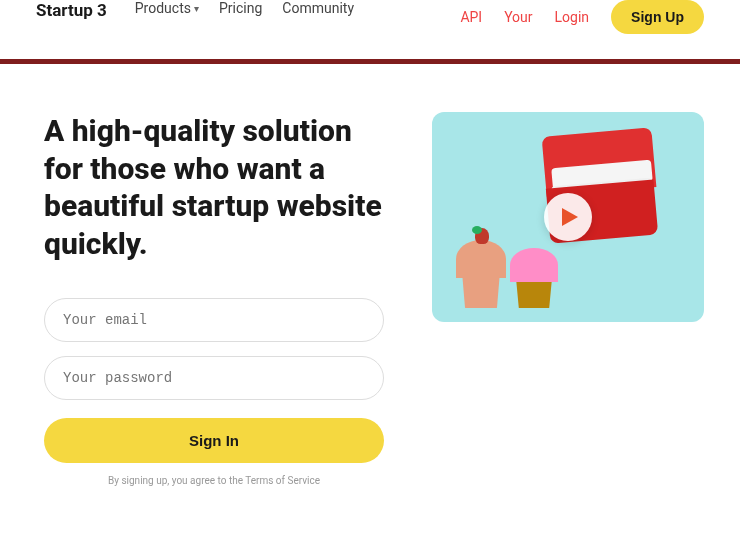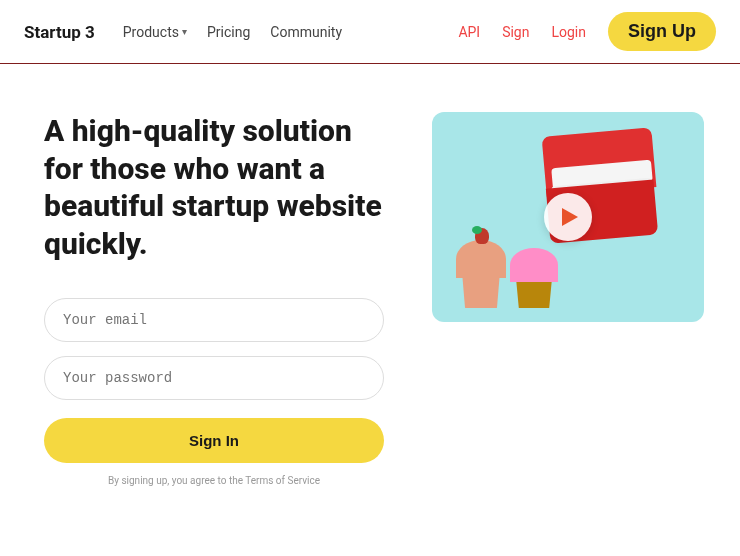--- a/index.html
+++ b/index.html
@@ -7,24 +7,24 @@
       font-family: -apple-system, BlinkMacSystemFont, 'Segoe UI', Roboto, sans-serif;
       background: #fff;
       width: 740px;
       min-height: 556px;
       overflow: hidden;
     }
 
     
     nav {
       display: flex;
-      align-items: center;
-      padding: 0 24px;
+      align-items: flex-start;
+      padding: 0 36px;
       height: 64px;
-      border-bottom: 1px solid #7f1d1d;
+      border-bottom: 5px solid #7f1d1d;
     }
     .nav-brand {
       font-weight: 700;
       font-size: 17px;
       color: #1a1a1a;
       margin-right: 28px;
       white-space: nowrap;
     }
     .nav-left {
       display: flex;
@@ -53,21 +53,21 @@
       font-size: 14px;
       color: #ef4444;
       cursor: pointer;
     }
     .signup-btn {
       background: #f5d840;
       color: #1a1a1a;
       border: none;
       border-radius: 22px;
       padding: 9px 20px;
-      font-size: 18px;
+      font-size: 14px;
       font-weight: 600;
       cursor: pointer;
     }
 
     
     .main {
       display: flex;
       padding: 48px 36px 36px 44px;
       gap: 48px;
       align-items: flex-start;
@@ -275,21 +275,21 @@
   <div class="nav-left">
     <span class="nav-item">
       <span>Products</span>
       <span class="chevron">▾</span>
     </span>
     <span class="nav-item">Pricing</span>
     <span class="nav-item">Community</span>
   </div>
   <div class="nav-right">
     <span class="nav-right-item">API</span>
-    <span class="nav-right-item">Sign</span>
+    <span class="nav-right-item">Your</span>
     <span class="nav-right-item">Login</span>
     <button class="signup-btn">Sign Up</button>
   </div>
 </nav>
 
 <div class="main">
 
   <div class="left-col">
     <h1 class="hero-title">A high-quality solution for those who want a beautiful startup website quickly.</h1>
 

